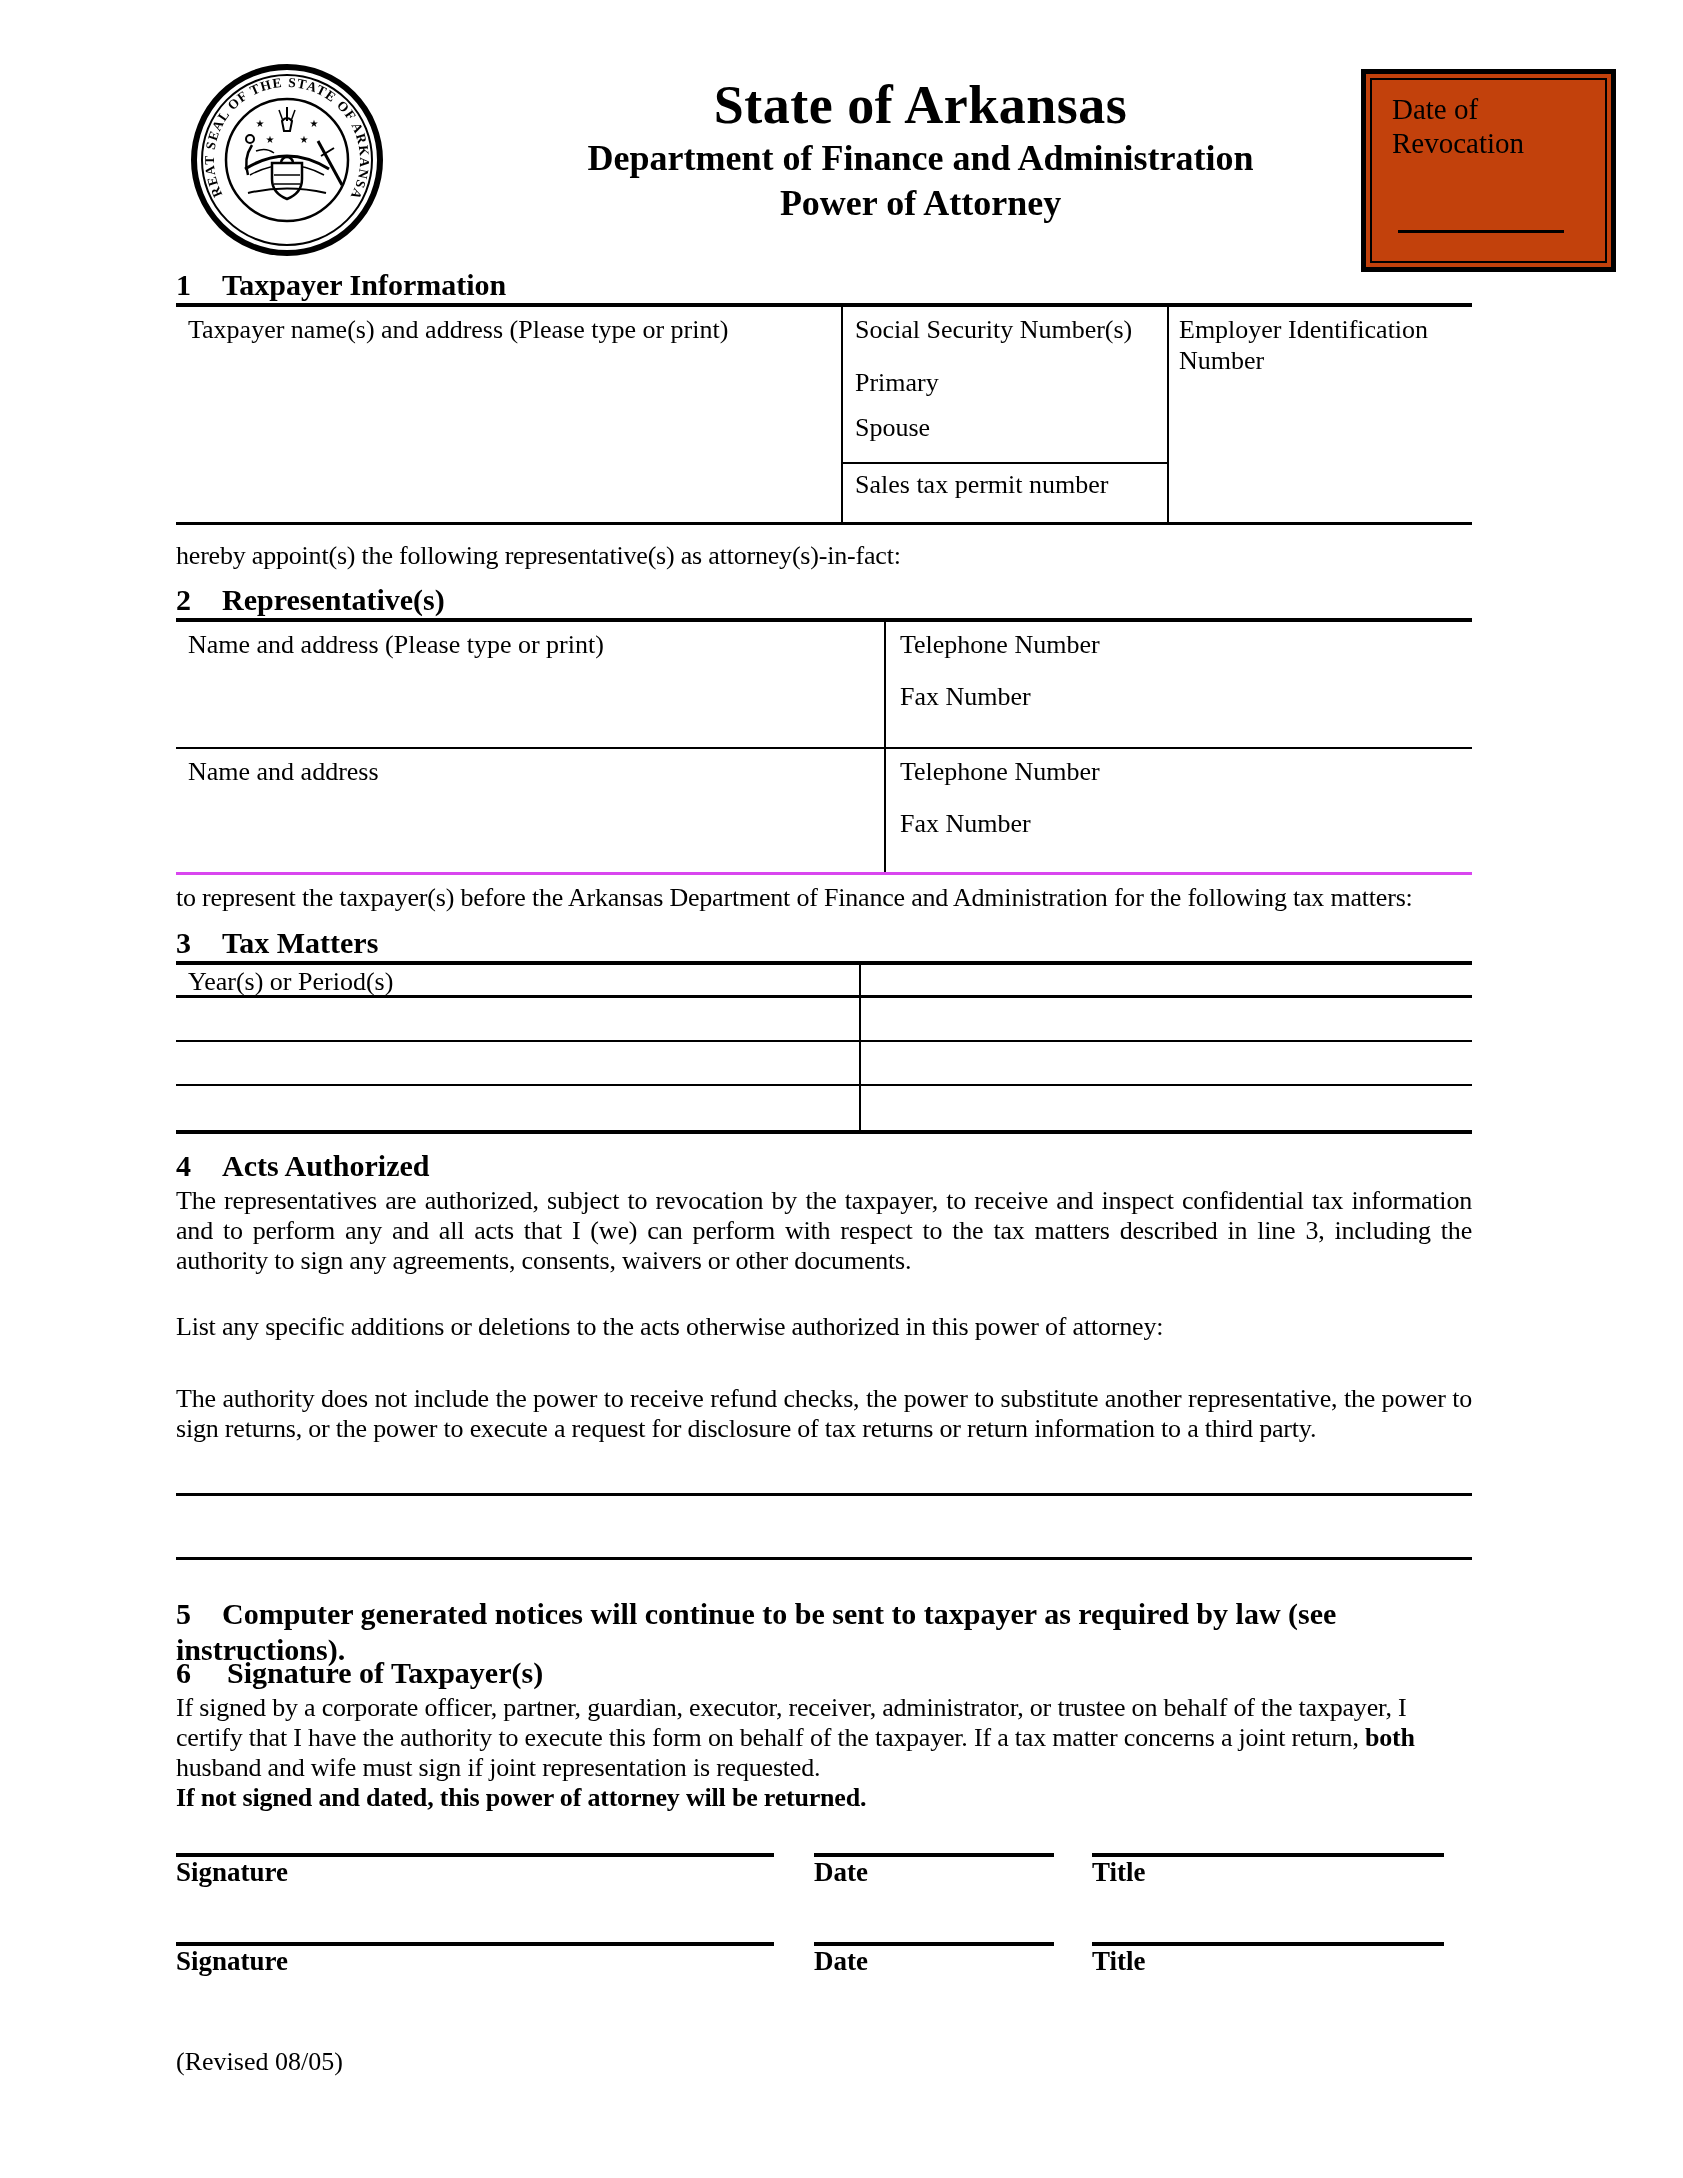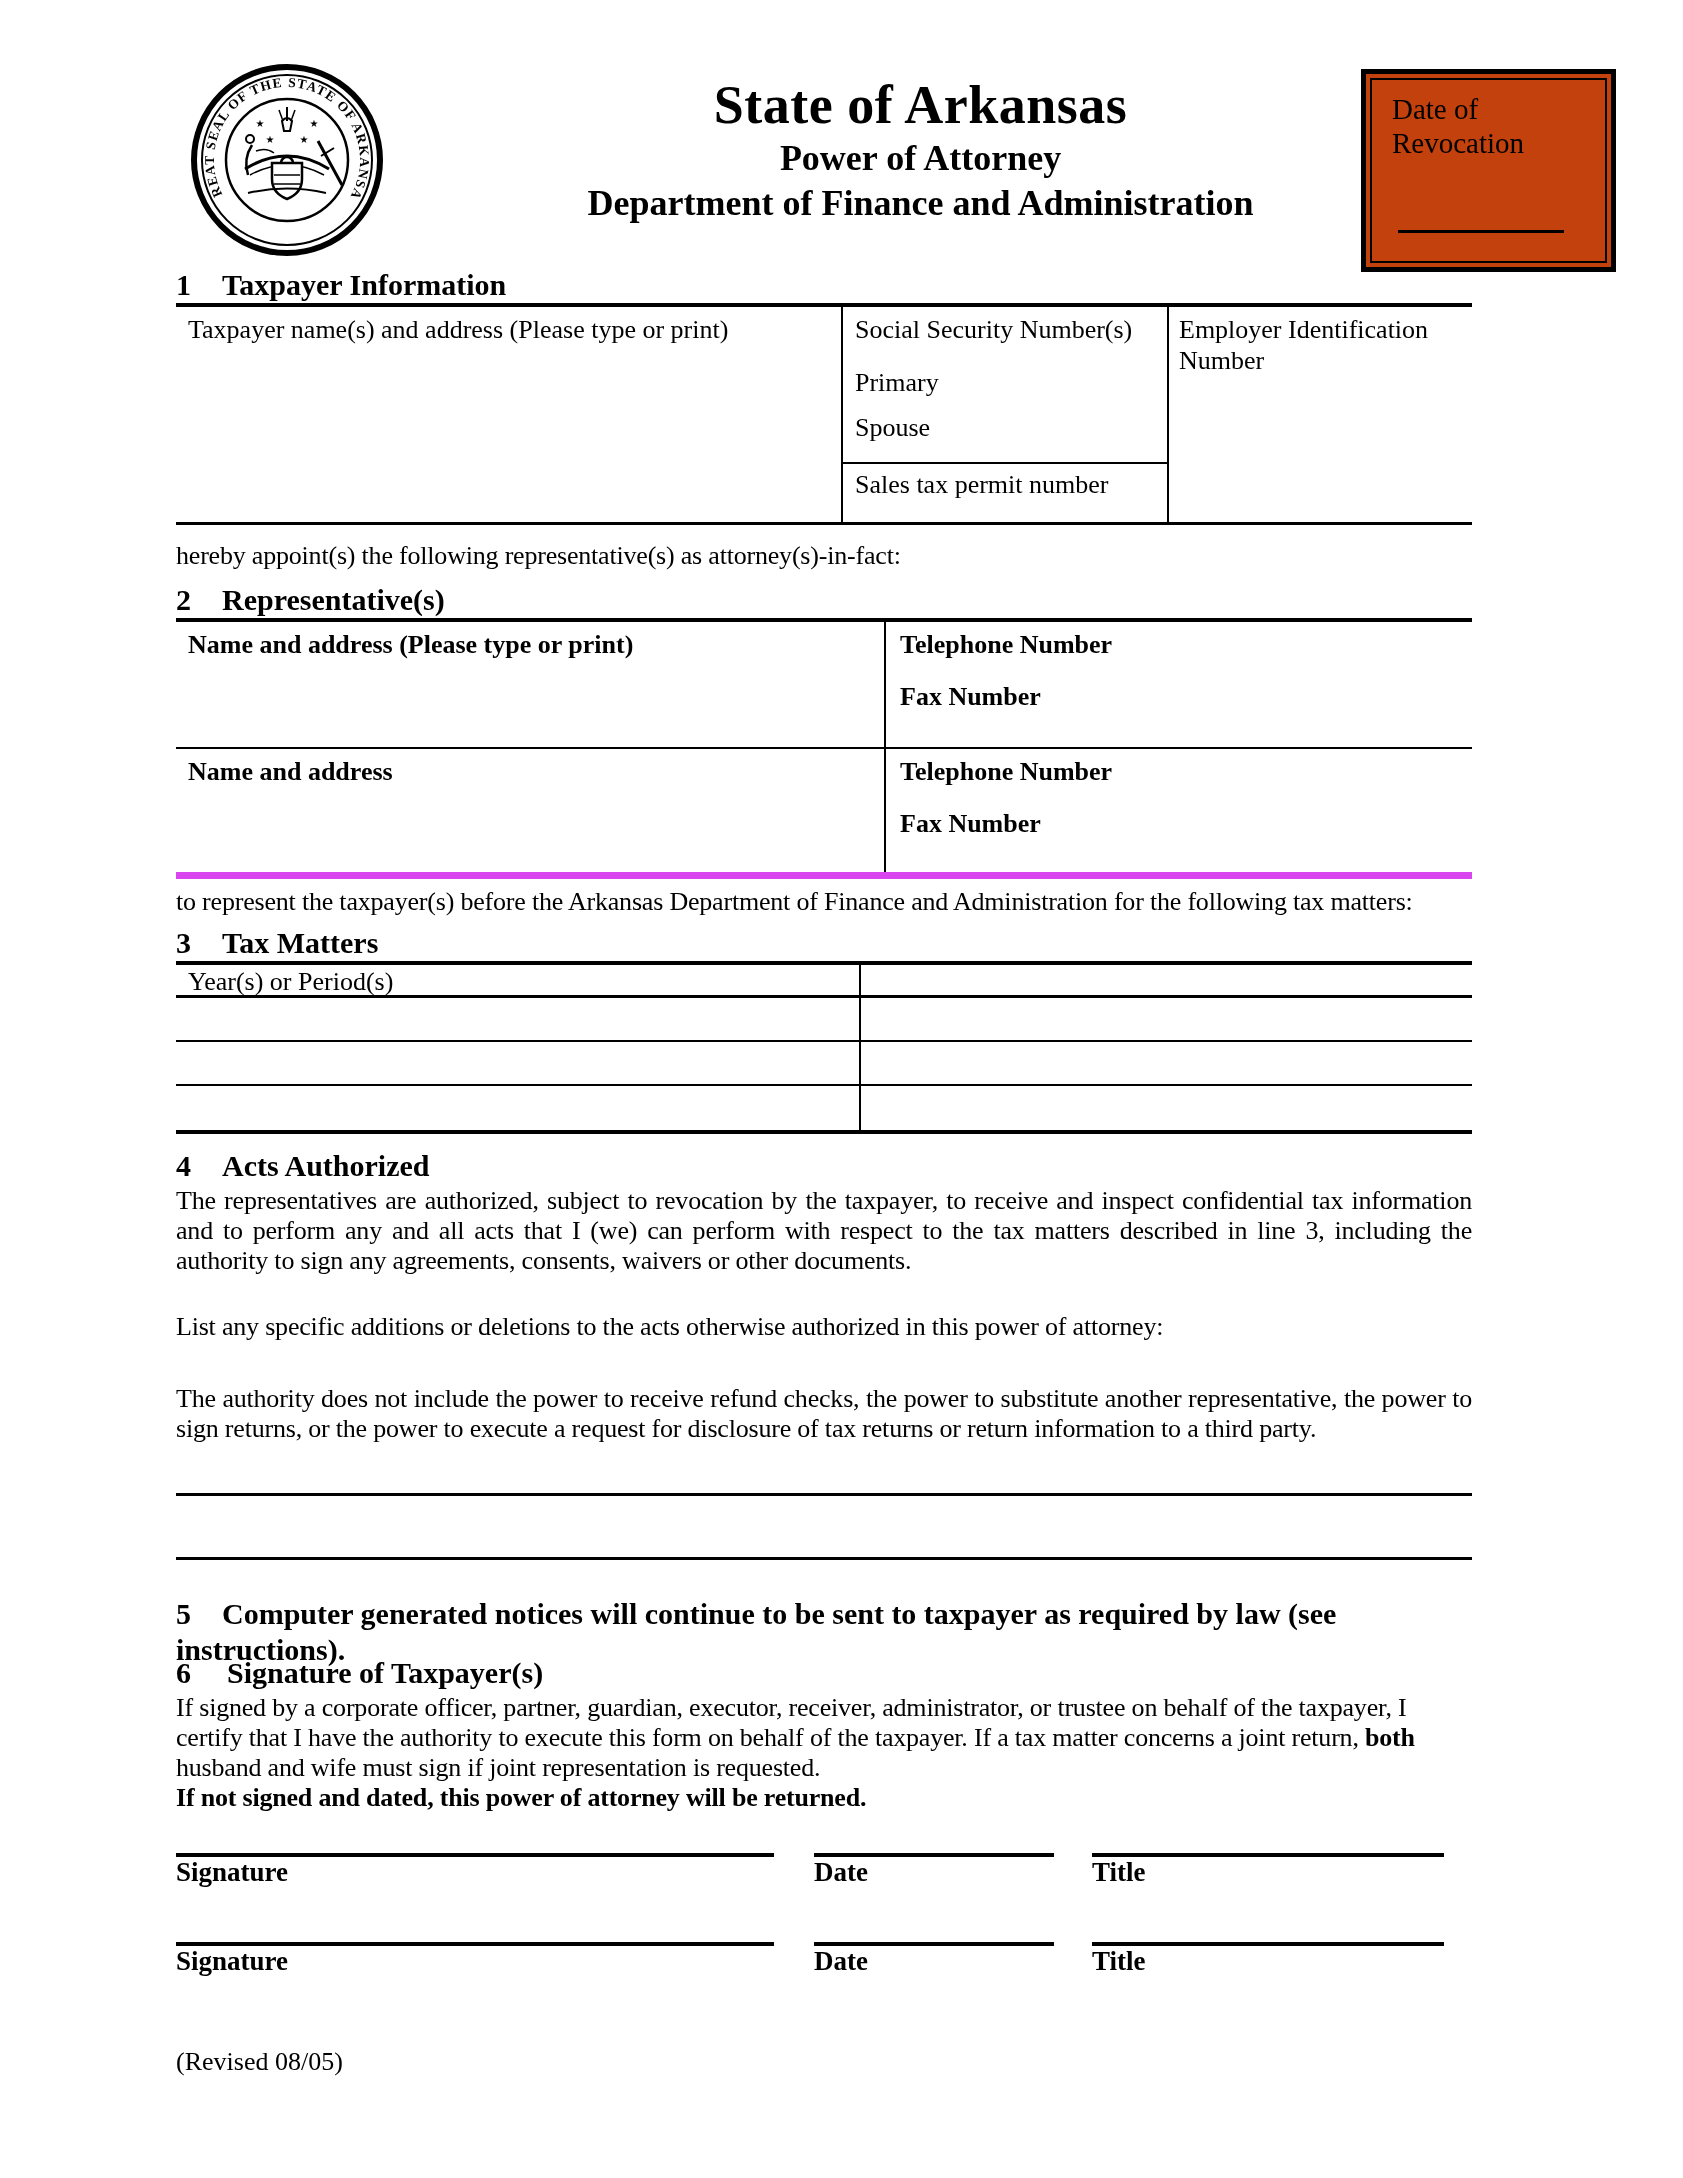--- a/index.html
+++ b/index.html
@@ -39,21 +39,21 @@
   }
   .s1-taxpayer { grid-row:1/3; grid-column:1; border-right:2px solid #000; padding:7px 12px; }
   .s1-ssn      { grid-row:1; grid-column:2; border-right:2px solid #000; padding:7px 12px; }
   .s1-ein      { grid-row:1; grid-column:3; padding:7px 10px; }
   .s1-salestax { grid-row:2; grid-column:2; border-top:2px solid #000; border-right:2px solid #000; padding:5px 12px; }
   .s1-phone    { grid-row:2; grid-column:3; border-top:2px solid #000; padding:5px 10px; white-space:nowrap; }
   .s1-ssn .sub1 { margin-top:22px; }
   .s1-ssn .sub2 { margin-top:14px; }
 
   
-  .s2-table { border-top:4px solid #000; border-bottom:7px solid #d946ef;font-weight:bold; }
+  .s2-table { border-top:4px solid #000; border-bottom:3px solid #d946ef; }
   .s2-row { display:grid; grid-template-columns:710px 586px; height:125px; }
   .s2-row + .s2-row > div { border-top:2px solid #000; }
   .s2-name { border-right:2px solid #000; padding:7px 12px; }
   .s2-tel  { padding:7px 14px; }
   .s2-tel .fax { margin-top:21px; }
 
   
   .s3-table { border-top:4px solid #000; border-bottom:4px solid #000; }
   .s3-hrow { display:grid; grid-template-columns:685px 611px; height:33px; border-bottom:3px solid #000; }
   .s3-hrow > div:first-child { border-right:2px solid #000; }
@@ -111,22 +111,22 @@
     <g fill="#000" font-size="10" text-anchor="middle" font-family="DejaVu Sans, sans-serif">
       <text x="70" y="64">★</text>
       <text x="124" y="64">★</text>
       <text x="80" y="80">★</text>
       <text x="114" y="80">★</text>
     </g>
   </svg>
 
   <div class="title-block">
     <div class="main-title">State of Arkansas</div>
+    <div class="sub-title">Department of Finance and Administration</div>
     <div class="sub-title">Power of Attorney</div>
-    <div class="sub-title">Department of Finance and Administration</div>
   </div>
 
   <div class="revocation-box">
     <div class="revocation-inner">
       <div class="revocation-label">
         <div>Date of</div>
         <div>Revocation</div>
       </div>
       <div class="revocation-line"></div>
     </div>

